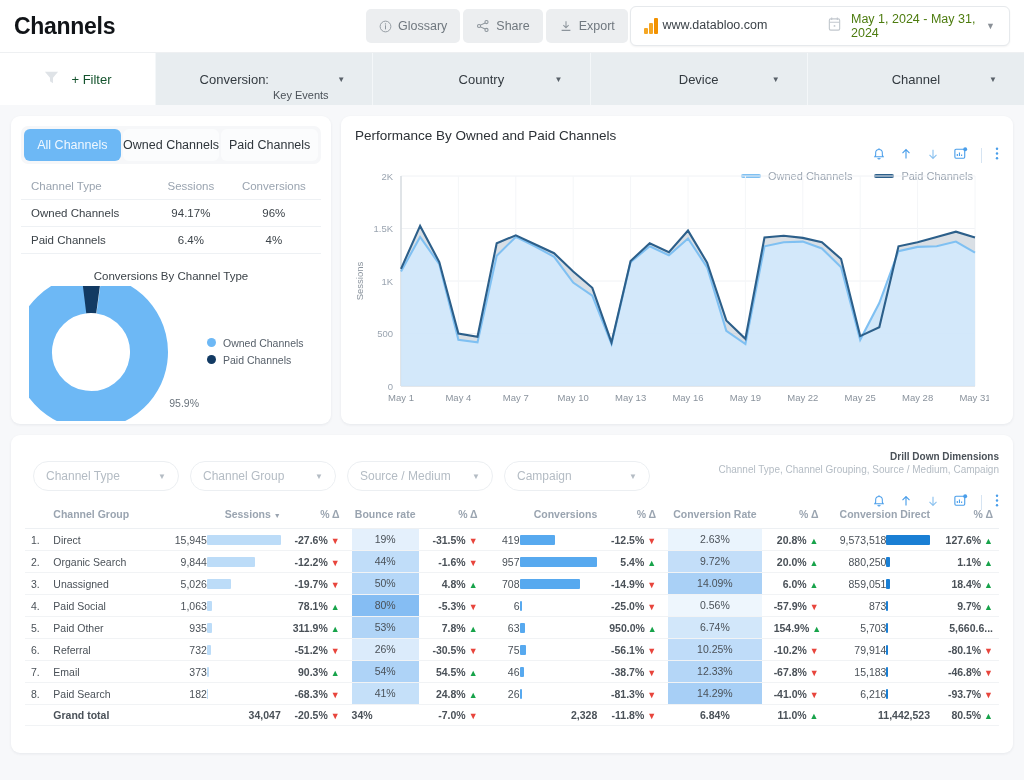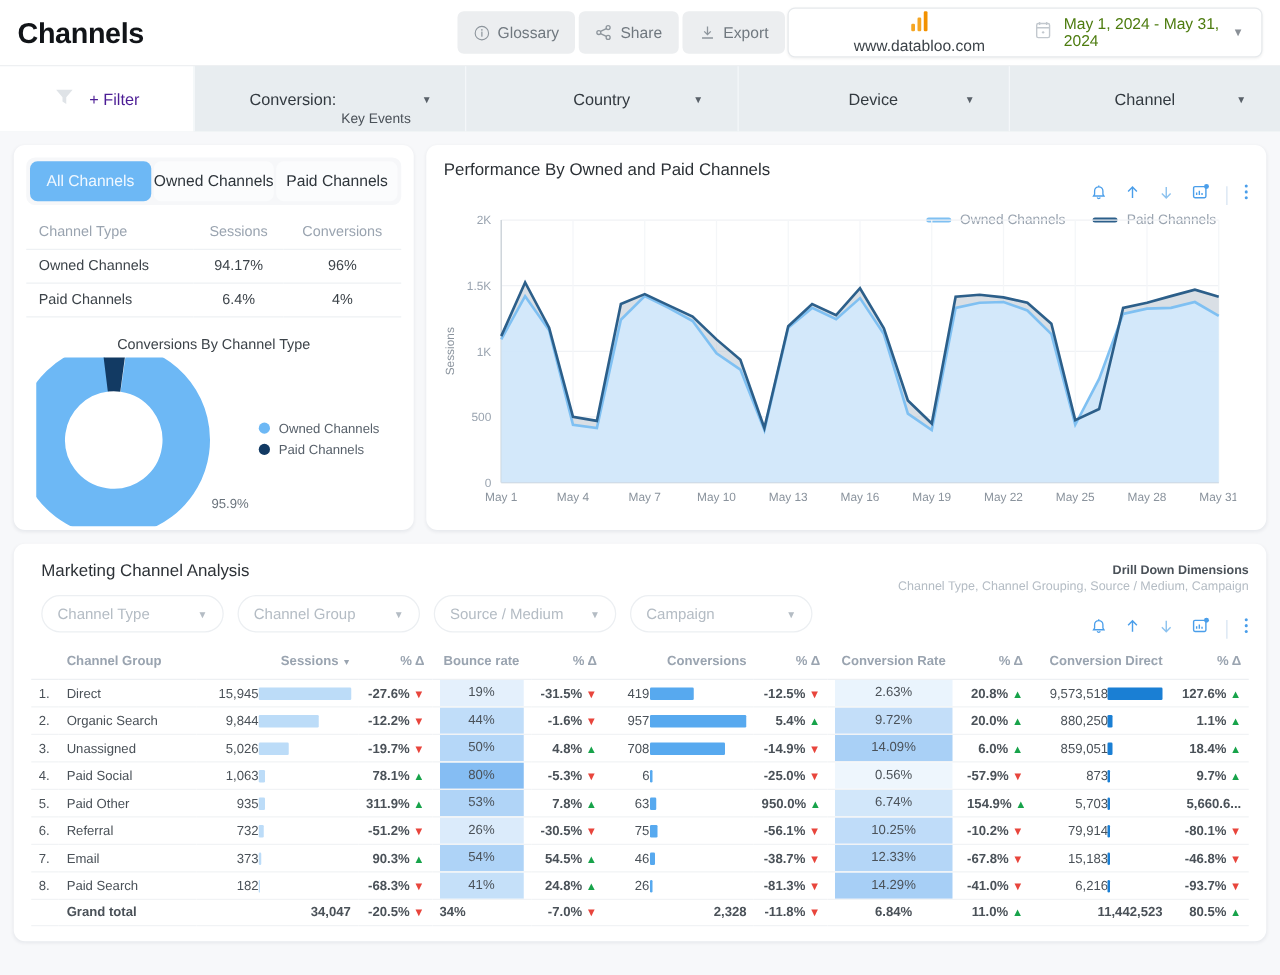--- a/index.html
+++ b/index.html
@@ -33,40 +33,40 @@
     cursor: pointer;
   }
   .top-btn svg { display: block; }
   .acct-box {
     position: absolute; right: 14px; top: 6px;
     height: 40px; width: 380px;
     background: #fff; border: 1px solid #e6e9ec; border-radius: 6px;
     display: flex; align-items: center;
     box-shadow: 0 1px 2px rgba(0,0,0,0.05);
   }
-  .acct-left { display: flex; align-items: center; gap: 5px; padding-left: 13px; width: 196px; flex-direction: column;}
+  .acct-left { display: flex; gap: 5px; padding-left: 13px; width: 196px;}
   .acct-name { font-size: 12.5px; color: #3c4349; }
   .ga-icon { display: flex; align-items: flex-end; gap: 1.5px; height: 16px; }
   .ga-icon i { display: block; width: 3.5px; background: #f5a623; border-radius: 1px; }
   .ga-icon i:nth-child(1) { height: 6px; }
   .ga-icon i:nth-child(2) { height: 11px; }
   .ga-icon i:nth-child(3) { height: 16px; background: #f29100; }
   .acct-date { display: flex; align-items: center; gap: 9px; flex: 1; }
   .date-text { font-size: 12.5px; color: #4d7c0f; }
   .caret { margin-left: auto; margin-right: 14px; color: #8a9097; font-size: 9px; }
 
   
   .filterbar {
     height: 53px; display: flex; background: #e8edf0;
     border-top: 1px solid #eef0f2;
   }
   .filter-first {
     width: 155px; background: #fff;
     display: flex; align-items: center; justify-content: center; gap: 11px;
-    font-size: 13px; color: #4c1d95;
+    font-size: 13px; color: #14532d;
   }
   .filter-cell {
     flex: 1; background: #e8edf0;
     border-left: 1px solid #f4f7f9;
     display: flex; align-items: center; justify-content: center;
     position: relative;
     font-size: 13px; color: #333a40;
     cursor: pointer;
   }
   .filter-cell .sub { font-size: 11px; color: #4a5158; margin-left: 4px; margin-top: 32px; }
@@ -437,21 +437,20 @@
         <text x="511.2" y="251" text-anchor="middle" font-size="9.5" fill="#8a939d" font-family="&quot;Liberation Sans&quot;, sans-serif">May 25</text>
         <text x="568.6" y="251" text-anchor="middle" font-size="9.5" fill="#8a939d" font-family="&quot;Liberation Sans&quot;, sans-serif">May 28</text>
         <text x="626" y="251" text-anchor="middle" font-size="9.5" fill="#8a939d" font-family="&quot;Liberation Sans&quot;, sans-serif">May 31</text>
         <text x="14" y="131" text-anchor="middle" font-size="9.5" fill="#8a939d" transform="rotate(-90 14 131)" font-family="&quot;Liberation Sans&quot;, sans-serif">Sessions</text>
       </svg>
   </div>
 </div>
 
 <div class="row2">
   <div class="card bottom-card">
-    <div class="bc-title">Marketing Channel Analysis</div>
 
     <div class="dd-row">
       <div class="dd-select">
         <span>Channel Type</span>
         <span class="dd-ar">▼</span>
       </div>
       <div class="dd-select">
         <span>Channel Group</span>
         <span class="dd-ar">▼</span>
       </div>

